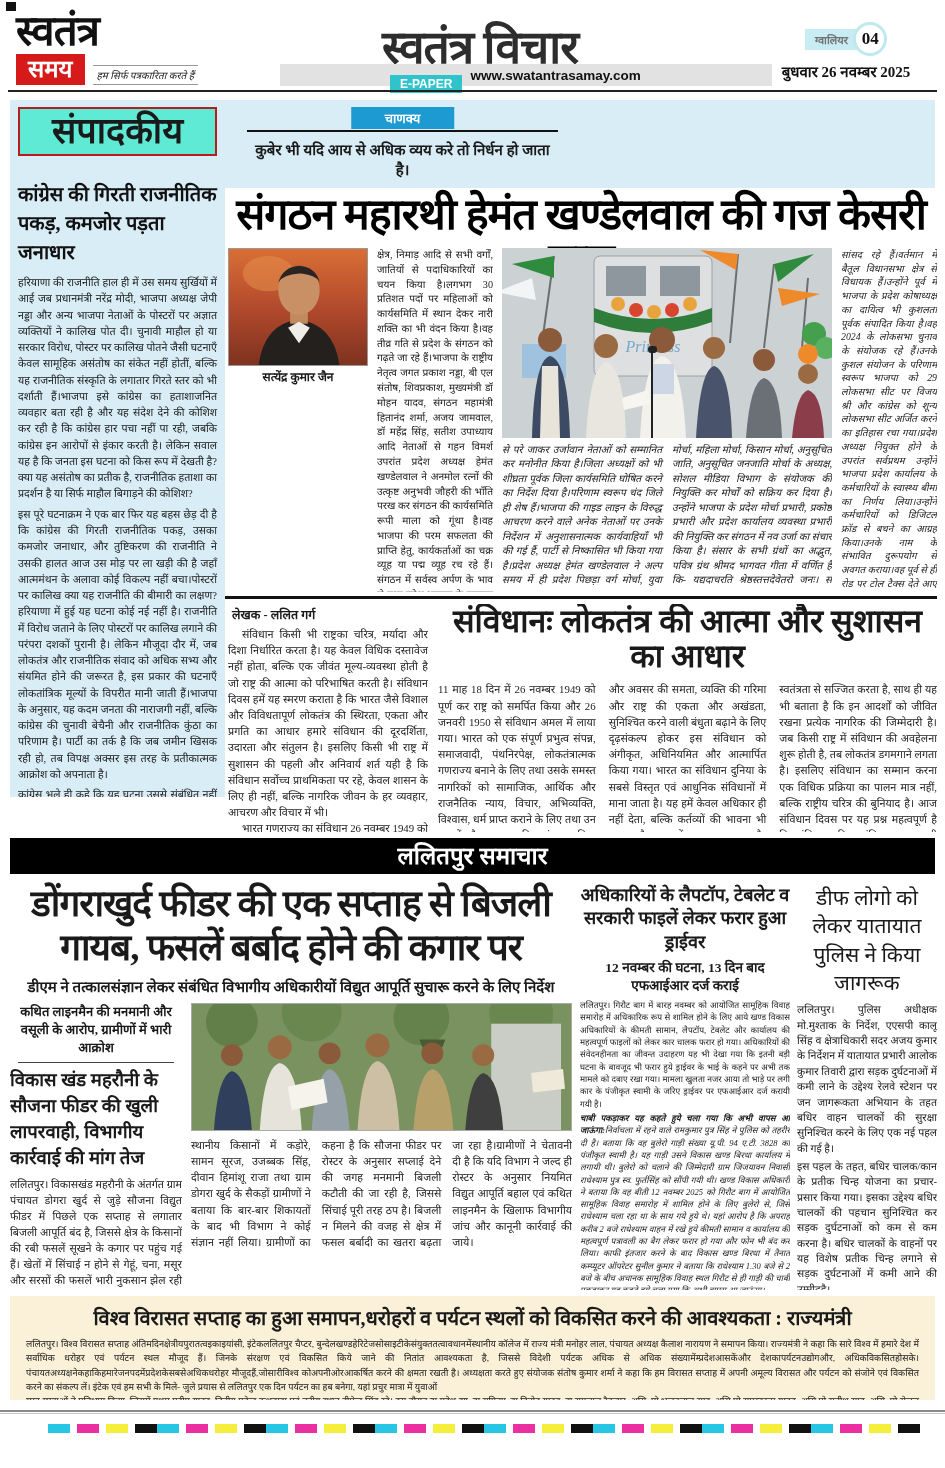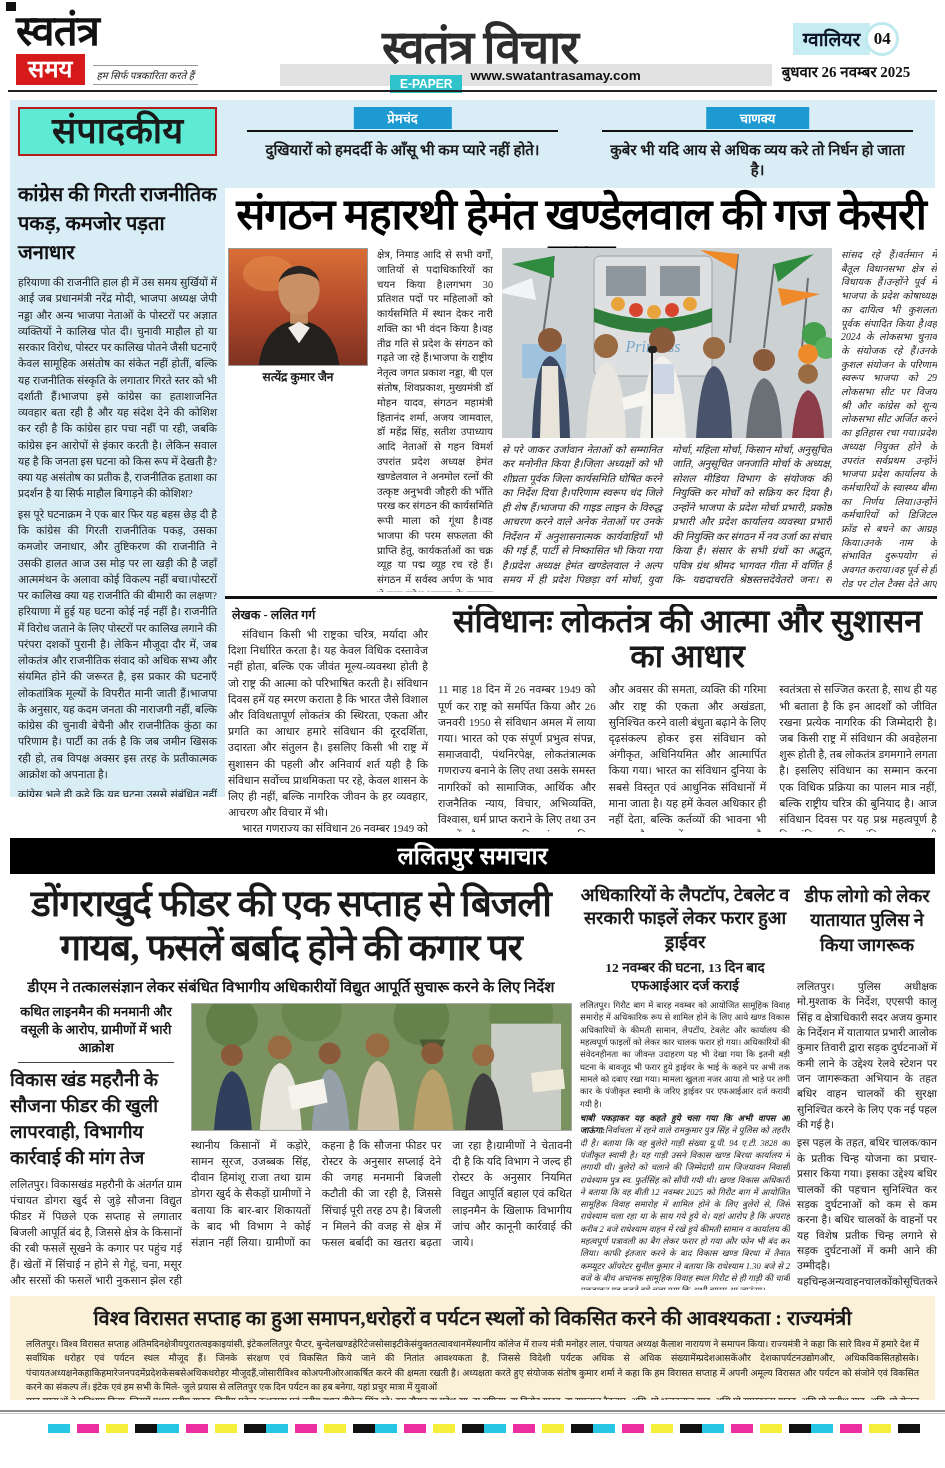--- a/index.html
+++ b/index.html
@@ -14,21 +14,21 @@
   .logo-top{font-size:42px;font-weight:900;line-height:1;color:#111;letter-spacing:-1px;}
   .logo-row{display:flex;align-items:flex-end;gap:8px;margin-top:2px;}
   .logo-red{background:#d61a1a;color:#fff;font-weight:900;font-size:24px;padding:1px 12px;line-height:1.2;}
   .logo-tagline{font-size:10px;font-style:italic;color:#222;border-top:1px solid #999;border-bottom:1px solid #999;padding:2px 4px;white-space:nowrap;}
   .center-title{position:absolute;left:270px;top:14px;width:420px;text-align:center;font-size:46px;font-weight:900;color:#2d2d2d;letter-spacing:-1px;}
   .strip{position:absolute;left:280px;top:64px;width:492px;height:22px;background:#e2e2e2;display:flex;align-items:center;padding-left:110px;font-family:"Liberation Sans",sans-serif;}
   .epaper{background:#2fc3cc;color:#fff;font-weight:700;font-size:12px;padding:2px 10px;margin-top:17px;}
   .website{font-weight:700;font-size:13.5px;color:#111;margin-left:8px;}
   .edition-block{position:absolute;right:14px;top:22px;width:170px;text-align:center;}
   .edition-badge{display:inline-flex;align-items:center;}
-  .edition-name{background:#c7ecf2;color:#0f172a;font-weight:900;font-size:19px;padding:3px 10px;}
+  .edition-name{background:#c7ecf2;color:#737373;font-weight:900;font-size:11px;padding:3px 10px;}
   .page-circle{width:34px;height:34px;border:3px solid #bfe9ef;background:#fff;border-radius:50%;font-size:17px;font-weight:900;color:#111;display:flex;align-items:center;justify-content:center;margin-left:-5px;}
   .date-line{font-size:15px;font-weight:900;color:#111;margin-top:5px;}
   .mast-rule{position:absolute;left:8px;top:90px;width:929px;height:2px;background:#222;}
 
   
   .editorial{position:absolute;left:10px;top:100px;width:215px;height:697px;background:#d9edf7;padding:7px 8px;overflow:hidden;}
   .ed-box{background:#5eead4;border:2px solid #b91c1c;text-align:center;font-size:36px;font-weight:900;line-height:1.25;margin-bottom:24px;}
   .ed-head{font-size:20px;font-weight:800;line-height:1.45;margin-bottom:7px;color:#111;}
   .ed-body p{font-size:10.7px;line-height:1.52;text-align:justify;margin-bottom:4px;}
 
@@ -82,21 +82,21 @@
   
   .driver{position:absolute;left:580px;top:884px;width:210px;height:406px;overflow:hidden;}
   .driver-headline{font-size:18px;font-weight:800;text-align:center;line-height:1.3;}
   .driver-subhead{font-size:13.5px;font-weight:700;text-align:center;margin:4px 0 5px 0;}
   .driver p{font-size:8.5px;line-height:1.45;text-align:justify;margin-bottom:2px;}
   .driver p .lead-in{font-weight:800;font-style:italic;}
   .driver .ital{font-style:italic;}
 
   
   .traffic{position:absolute;left:797px;top:884px;width:140px;height:406px;overflow:hidden;}
-  .traffic-headline{font-size:18px;font-weight:700;text-align:center;line-height:1.35;margin-bottom:22px;}
+  .traffic-headline{font-size:21px;font-weight:400;text-align:center;line-height:1.35;margin-bottom:5px;}
   .traffic p{font-size:10.6px;line-height:1.45;text-align:justify;margin-bottom:3px;}
 
   
   .heritage{position:absolute;left:10px;top:1296px;width:925px;height:104px;background:#fbf1d8;padding:8px 16px 6px 16px;overflow:hidden;}
   .heritage-headline{font-size:20px;font-weight:800;text-align:center;margin-bottom:6px;}
   .heritage p{font-size:9.2px;line-height:1.55;text-align:justify;}
 
   
   .bottom-rule{position:absolute;left:0;top:1410px;width:945px;height:4px;border-top:2px solid #8a8a8a;border-bottom:1px solid #c5c5c5;}
   .marks{position:absolute;left:48px;top:1424px;width:850px;display:flex;justify-content:space-between;}
@@ -138,25 +138,20 @@
     <div class="ed-box">संपादकीय</div>
     <div class="ed-head">कांग्रेस की गिरती राजनीतिक पकड़, कमजोर पड़ता जनाधार</div>
     <div class="ed-body">
       <p>हरियाणा की राजनीति हाल ही में उस समय सुर्खियों में आई जब प्रधानमंत्री नरेंद्र मोदी, भाजपा अध्यक्ष जेपी नड्डा और अन्य भाजपा नेताओं के पोस्टरों पर अज्ञात व्यक्तियों ने कालिख पोत दी। चुनावी माहौल हो या सरकार विरोध, पोस्टर पर कालिख पोतने जैसी घटनाएँ केवल सामूहिक असंतोष का संकेत नहीं होतीं, बल्कि यह राजनीतिक संस्कृति के लगातार गिरते स्तर को भी दर्शाती हैं।भाजपा इसे कांग्रेस का हताशाजनित व्यवहार बता रही है और यह संदेश देने की कोशिश कर रही है कि कांग्रेस हार पचा नहीं पा रही, जबकि कांग्रेस इन आरोपों से इंकार करती है। लेकिन सवाल यह है कि जनता इस घटना को किस रूप में देखती है? क्या यह असंतोष का प्रतीक है, राजनीतिक हताशा का प्रदर्शन है या सिर्फ माहौल बिगाड़ने की कोशिश?</p>
       <p>इस पूरे घटनाक्रम ने एक बार फिर यह बहस छेड़ दी है कि कांग्रेस की गिरती राजनीतिक पकड़, उसका कमजोर जनाधार, और तुष्टिकरण की राजनीति ने उसकी हालत आज उस मोड़ पर ला खड़ी की है जहाँ आत्ममंथन के अलावा कोई विकल्प नहीं बचा।पोस्टरों पर कालिख क्या यह राजनीति की बीमारी का लक्षण? हरियाणा में हुई यह घटना कोई नई नहीं है। राजनीति में विरोध जताने के लिए पोस्टरों पर कालिख लगाने की परंपरा दशकों पुरानी है। लेकिन मौजूदा दौर में, जब लोकतंत्र और राजनीतिक संवाद को अधिक सभ्य और संयमित होने की जरूरत है, इस प्रकार की घटनाएँ लोकतांत्रिक मूल्यों के विपरीत मानी जाती हैं।भाजपा के अनुसार, यह कदम जनता की नाराजगी नहीं, बल्कि कांग्रेस की चुनावी बेचैनी और राजनीतिक कुंठा का परिणाम है। पार्टी का तर्क है कि जब जमीन खिसक रही हो, तब विपक्ष अक्सर इस तरह के प्रतीकात्मक आक्रोश को अपनाता है।</p>
       <p>कांग्रेस भले ही कहे कि यह घटना उससे संबंधित नहीं है, लेकिन भाजपा इसे एक राजनीतिक संदेश के रूप में प्रचारित करने में सफल रही है। आम मतदाता के मन में भी यह सवाल उठता है कि क्या विरोध का यही तरीका है? क्या इस तरह की हरकतें राजनीति को और भी अधिक दूषित नहीं करतीं?कांग्रेस का जनाधार क्यों ढह रहा है?वास्तव में, कांग्रेस का जनाधार वर्षों से लगातार कमजोर हो रहा है। इसके कई प्रमुख कारण हैं। नेतृत्व का अभाव और दिशा विमर्श की कमी है।कांग्रेस लंबे समय से एक दिशाहीन पार्टी के रूप में देखी जा रही है। नेतृत्व तो है, पर निर्णायक क्षमता का अभाव है। युवा मतदाता से उसका संबंध टूट चुका है और वरिष्ठ नेतृत्व आपसी मतभेदों में उलझा रहता है।संगठन की ढहती संरचना जमीनी स्तर पर संगठन की पकड़ लगभग समाप्त हो चुकी है। बूथ स्तर तक भाजपा ने अपनी पैठ बनाई, जबकि कांग्रेस अभी भी पुराने ढांचे पर निर्भर है।तुष्टिकरण की राजनीति सबसे बड़ी समस्या है।कांग्रेस पर सबसे बड़ा आरोप यह है कि उसने दशकों तक विशेष वर्गों के वोट बैंक के लिए तुष्टिकरण की राजनीति की। इसका परिणाम यह हुआ कि बहुसंख्यक समुदाय से उसका विश्वास टूट गया और वह भाजपा की ओर झुक गया। भूतकाल के बोझ से वर्तमान दबा है। कांग्रेस आज भी अपने पुराने शासनकाल की नीतियों, घोटालों, विवादों और आंतरिक कलह की छाया से बाहर नहीं आ सकी।</p>
     </div>
   </section>
 
   <section class="quote-band">
-    <div class="quote-box">
-      <div class="quote-tab">प्रेमचंद</div>
-      <div class="quote-line"></div>
-      <div class="quote-text">दुखियारों को हमदर्दी के आँसू भी कम प्यारे नहीं होते।</div>
-    </div>
     <div class="quote-box">
       <div class="quote-tab">चाणक्य</div>
       <div class="quote-line"></div>
       <div class="quote-text">कुबेर भी यदि आय से अधिक व्यय करे तो निर्धन हो जाता है।</div>
     </div>
   </section>
 
   <h1 class="main-headline">संगठन महारथी हेमंत खण्डेलवाल की गज केसरी चाल</h1>
 
   <section class="lead-row">

